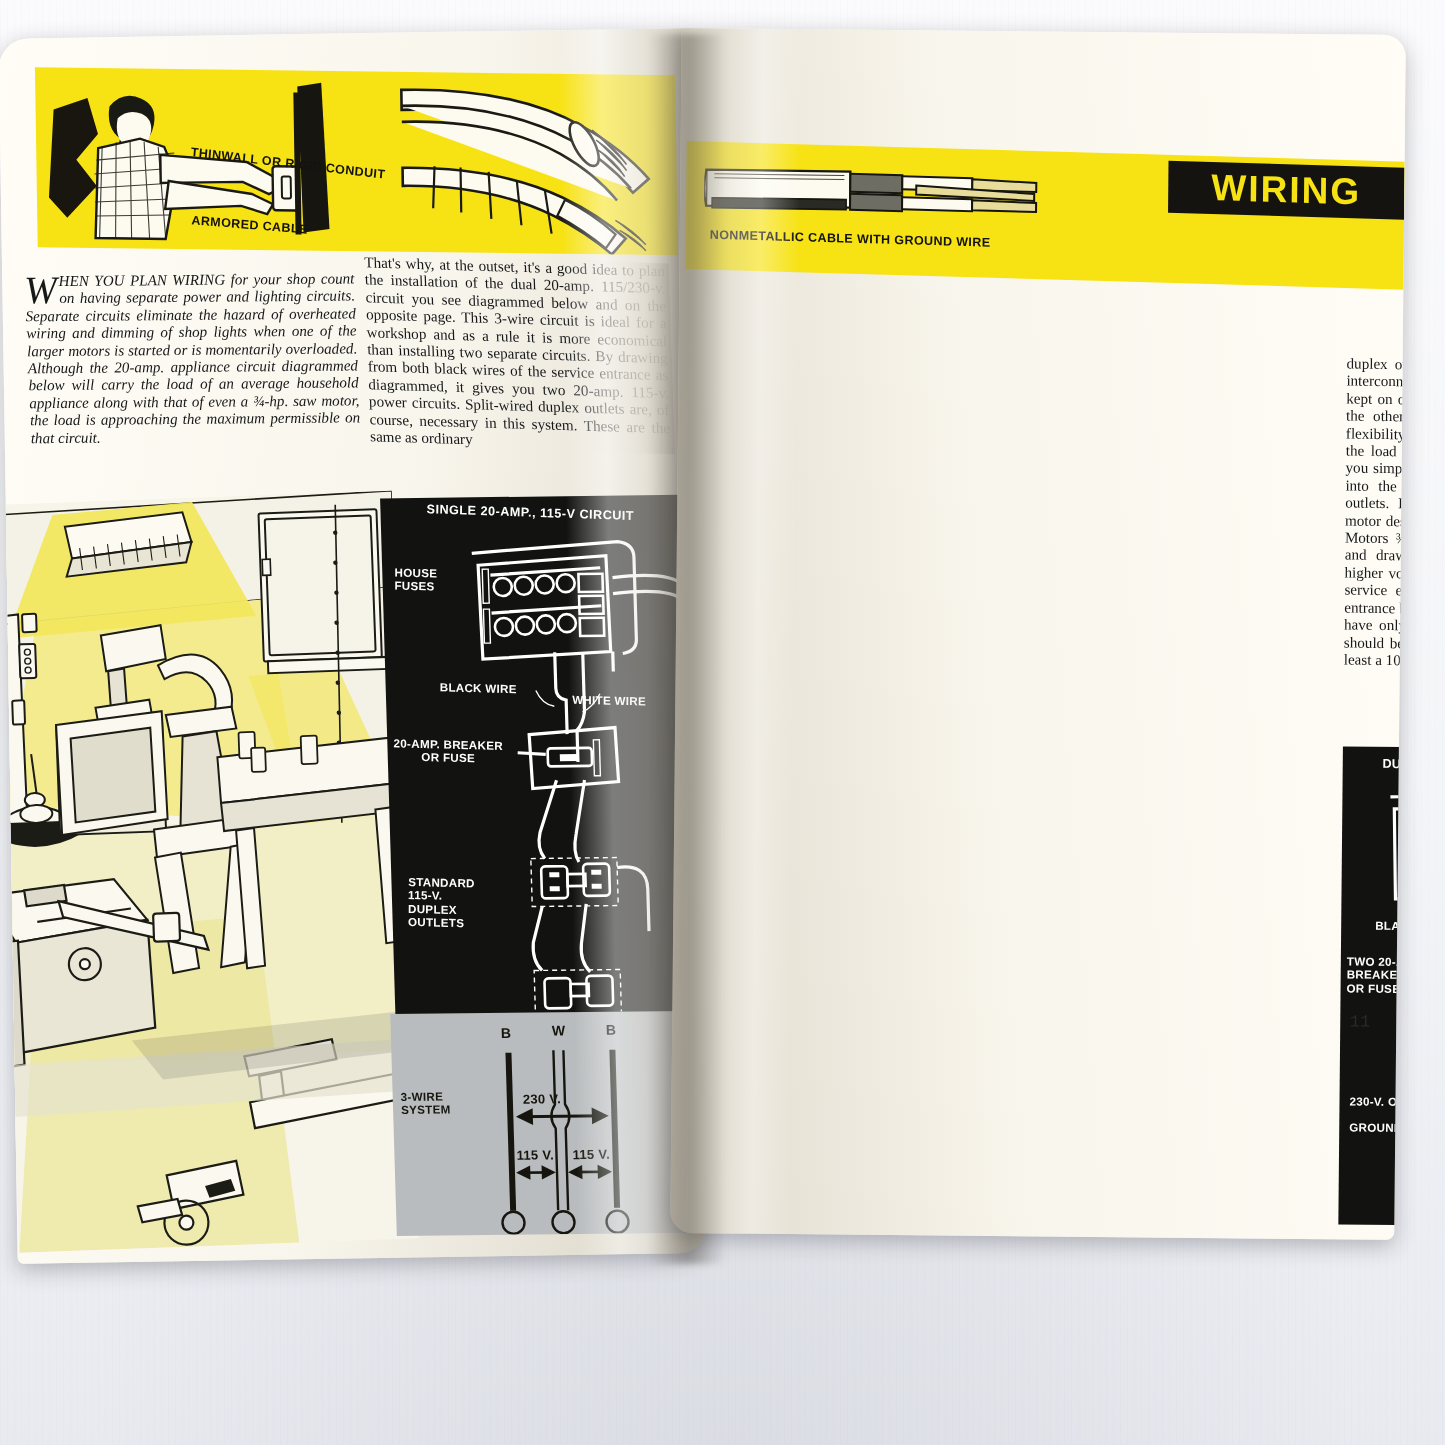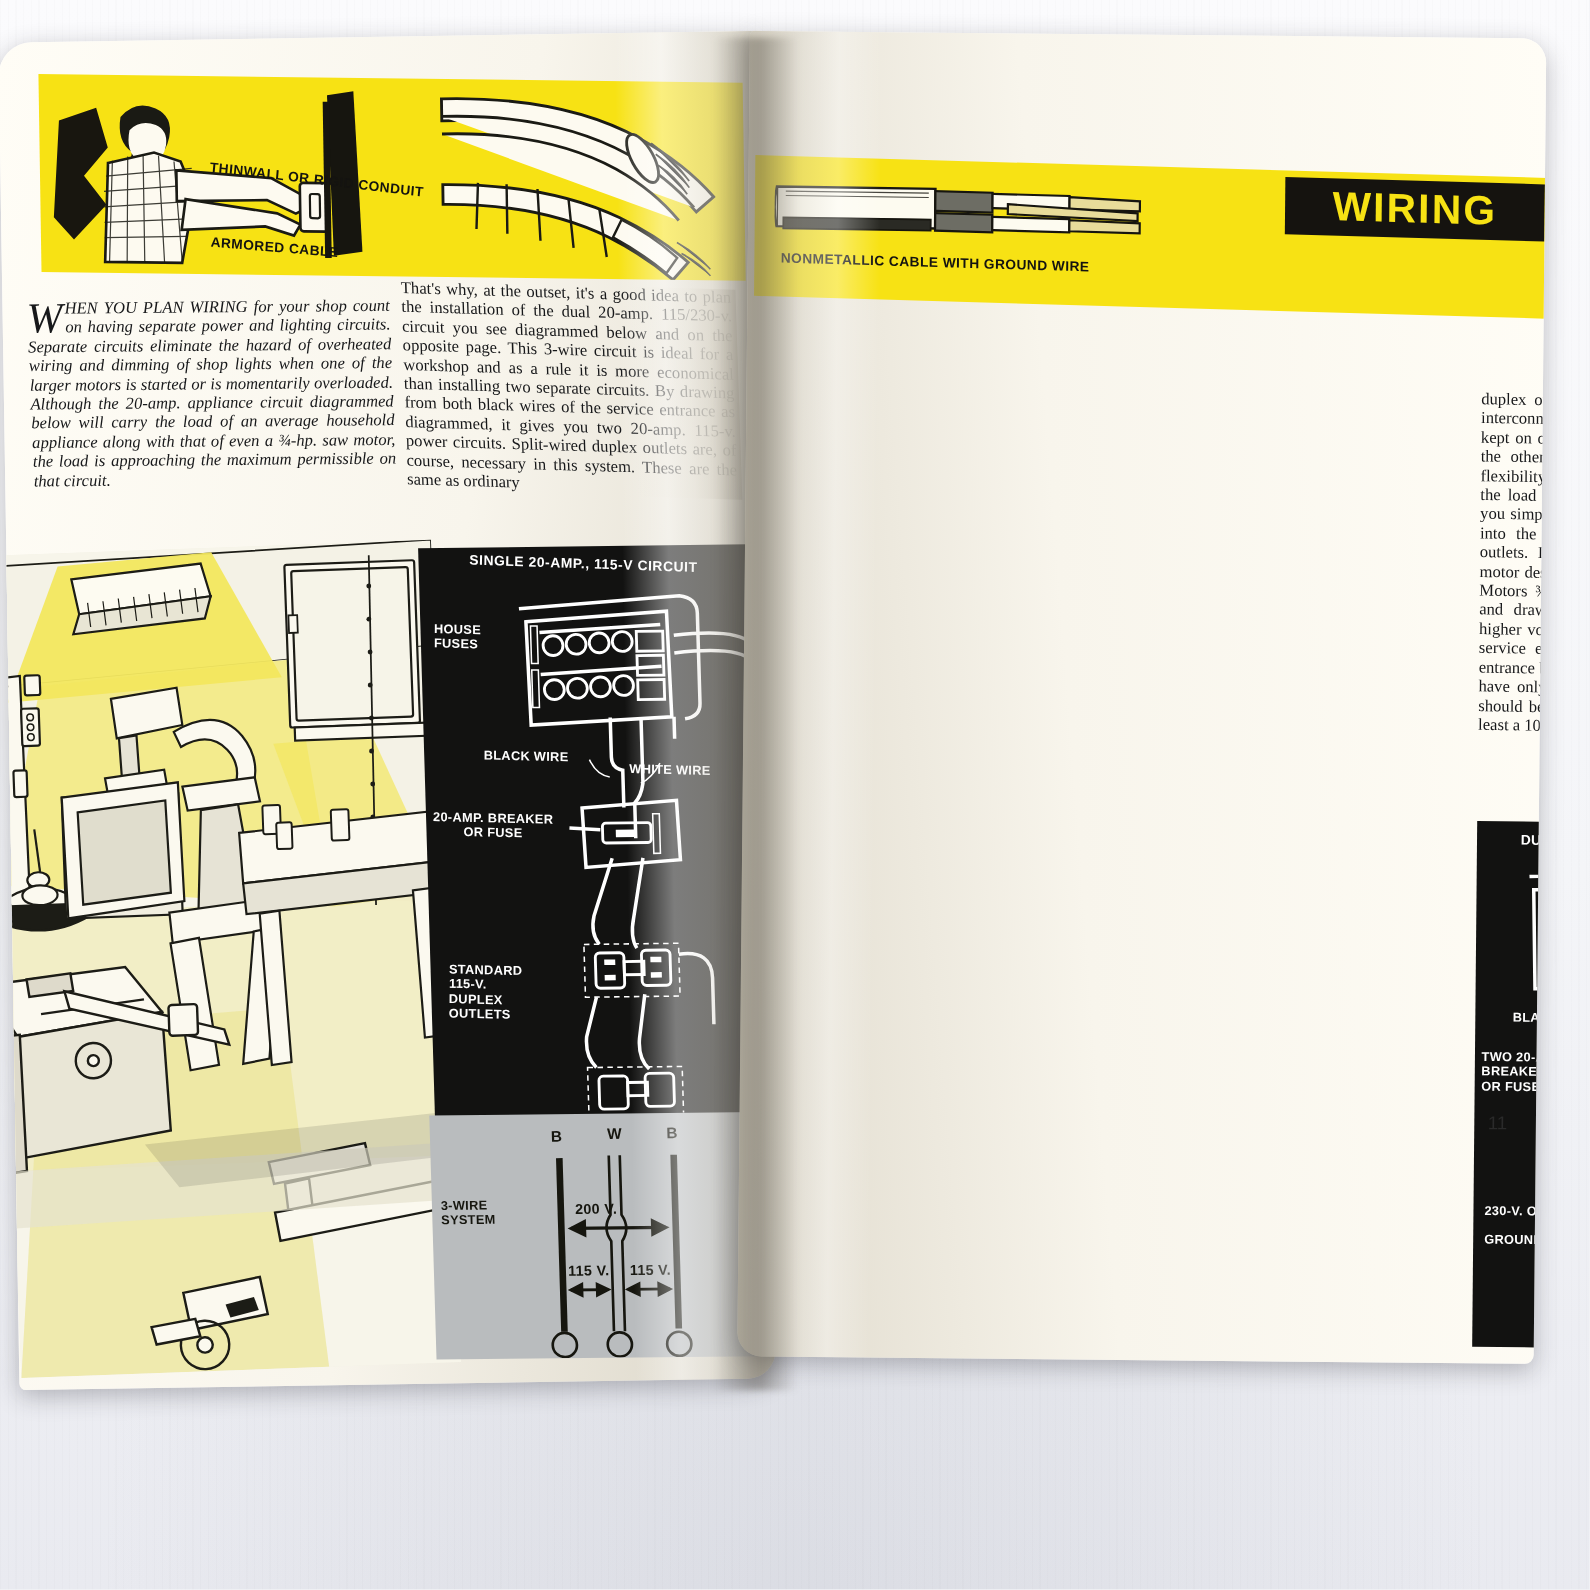--- a/index.html
+++ b/index.html
@@ -133,21 +133,21 @@
     position:absolute;left:-6px;top:462px;width:400px;height:748px;
     transform:rotate(-1.2deg);
     background:#f4f2e6;overflow:hidden;
   }
 
   
   #diag-dual{left:668px;top:712px;width:290px;height:478px;}
 
   #pageno{
     position:absolute;right:26px;bottom:208px;
-    font-family:Liberation Sans, sans-serif;font-size:17px;color:#2a2a2a;margin-left:37px;
+    font-family:Liberation Mono, monospace;font-size:17px;color:#2a2a2a;margin-left:37px;
   }
 
   
   .curl{position:absolute;pointer-events:none;}
   #curl-l{left:560px;top:0;width:140px;height:1225px;
     background:linear-gradient(90deg,rgba(255,255,255,0) 0%,rgba(255,255,255,.45) 30%,rgba(190,184,168,.55) 100%);}
   #curl-r{left:0;top:0;width:120px;height:1205px;
     background:linear-gradient(270deg,rgba(255,255,255,0) 0%,rgba(255,255,255,.35) 32%,rgba(186,180,164,.5) 100%);}
 
   svg{display:block;}
@@ -466,21 +466,21 @@
           </g>
           <g fill="none" stroke="#16160f" stroke-width="2.4">
             <circle cx="117" cy="210" r="11"></circle>
               <circle cx="167" cy="210" r="11"></circle>
               <circle cx="221" cy="210" r="11"></circle>
           </g>
         </svg>
         <div class="dlab k" style="left:110px;top:14px;font-size:14px;">B</div>
         <div class="dlab k" style="left:161px;top:12px;font-size:14px;">W</div>
         <div class="dlab k" style="left:215px;top:12px;font-size:14px;">B</div>
-        <div class="dlab k" style="left:130px;top:80px;font-size:13px;">200 V.</div>
+        <div class="dlab k" style="left:130px;top:80px;font-size:13px;">230 V.</div>
         <div class="dlab k" style="left:122px;top:136px;font-size:13px;">115 V.</div>
         <div class="dlab k" style="left:178px;top:136px;font-size:13px;">115 V.</div>
       </div>
 
       <div class="curl" id="curl-l"></div>
     </div>
   </div>
 
   <div class="page" id="page-right">
     <div class="pg-inner">

